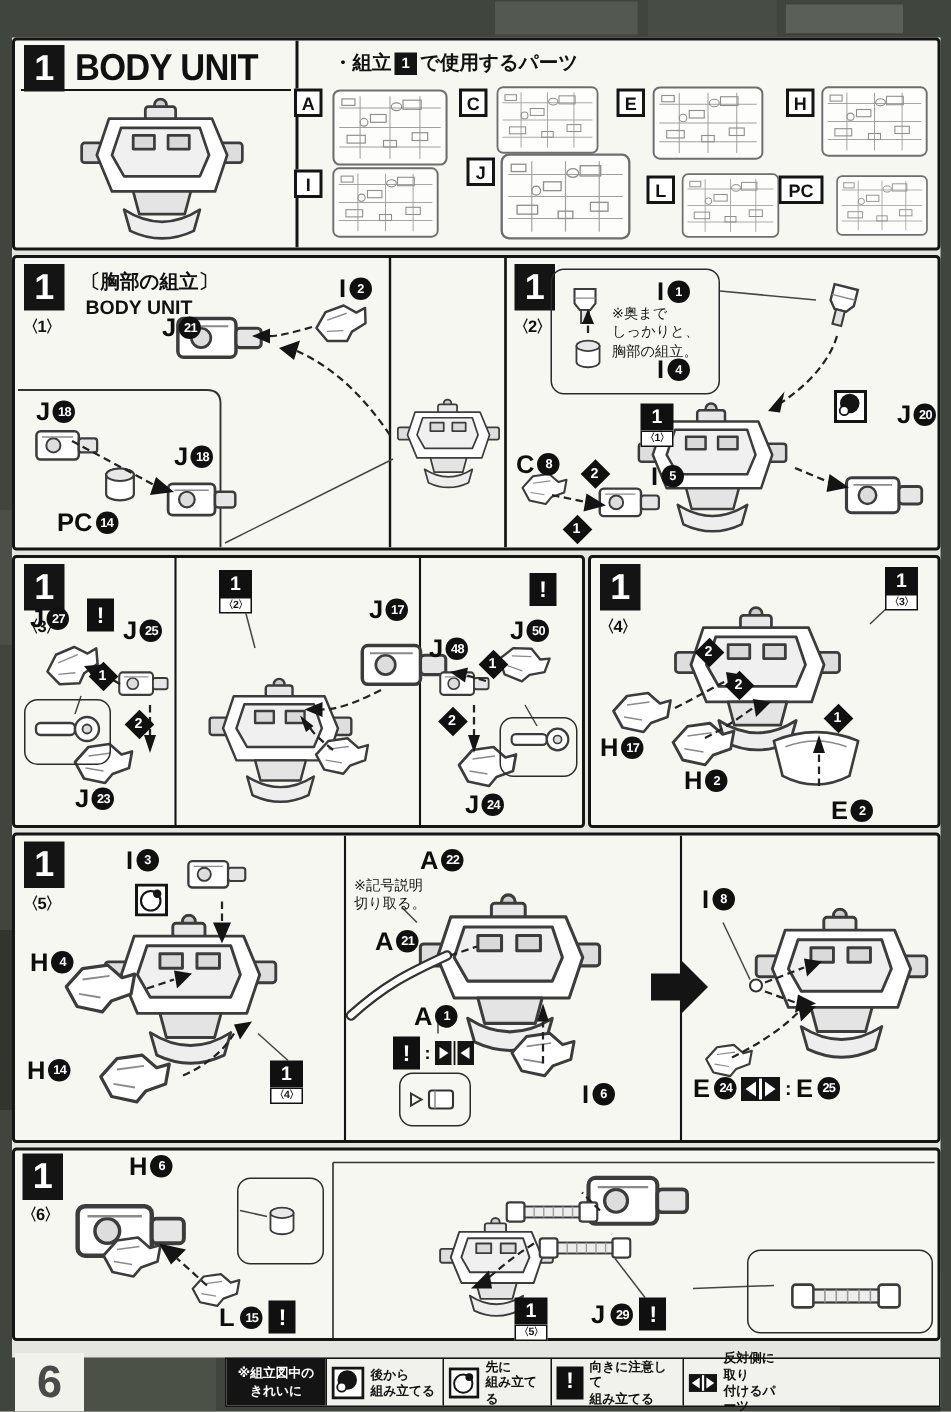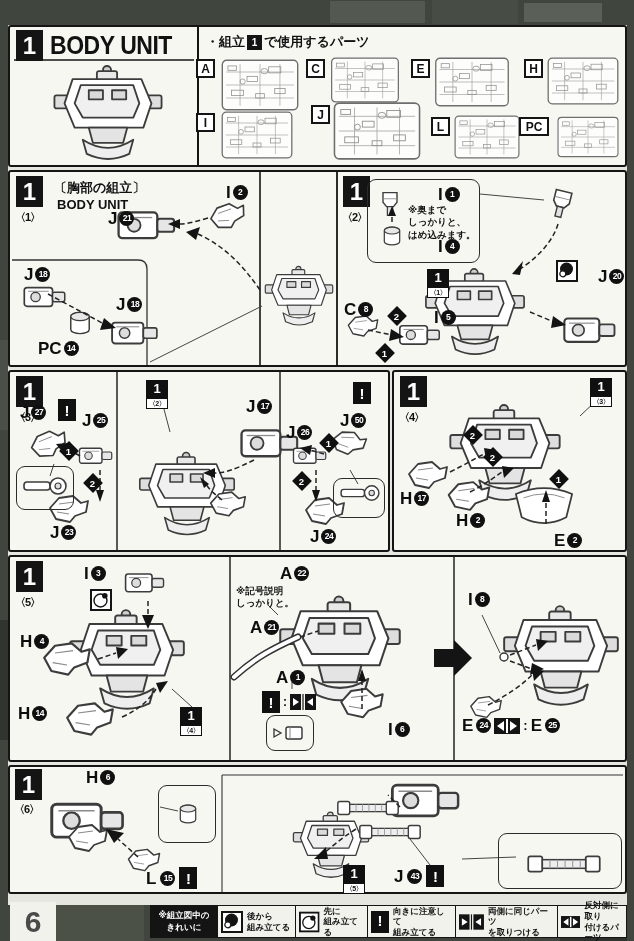--- a/index.html
+++ b/index.html
@@ -26,21 +26,21 @@
   .dia span { transform:rotate(-45deg); color:#fff; font-size:9.5px; font-weight:bold; }
   .warn { display:inline-flex; width:18px; height:22px; background:#101010; color:#fff;
           font-size:15px; font-weight:bold; align-items:center; justify-content:center; flex:none; }
   .warn.abs2 { position:absolute; }
   .refbox { position:absolute; width:22px; text-align:center; }
   .refbox .rn { display:block; height:18px; background:#101010; color:#fff; font-size:13px;
                 font-weight:bold; line-height:18px; }
   .refbox .rs { display:block; height:11px; background:#fff; border:1px solid #101010;
                 font-size:7px; font-weight:bold; line-height:9px; color:#101010; letter-spacing:-0.5px; }
   .inset { position:absolute; border:1.7px solid #2b2b2b; border-radius:9px; }
-  .note { position:absolute; font-size:9.5px; font-weight:bold; color:#141414; line-height:1.3;
+  .note { position:absolute; font-size:9.5px; font-weight:normal; color:#141414; line-height:1.3;
           white-space:nowrap; }
   .runner { position:absolute; width:19px; height:19px; border:2px solid #141414; background:#fff;
             display:flex; align-items:center; justify-content:center; font-size:12px; font-weight:bold; }
   .runner.wide { width:30px; }
   .bigtitle { position:absolute; font-size:25px; font-weight:bold; letter-spacing:-0.5px;
               transform:scaleX(.92); transform-origin:left top; white-space:nowrap; }
   .jp13 { position:absolute; font-size:13px; font-weight:bold; white-space:nowrap; }
   .pu-head { position:absolute; display:flex; align-items:center; gap:2px; font-size:13px;
              font-weight:bold; white-space:nowrap; }
   .mini1 { display:inline-flex; width:15px; height:15px; background:#141414; color:#fff;
@@ -175,21 +175,21 @@
     <use href="#sym-sprue" x="208" y="32" width="84" height="52"></use>
     <use href="#sym-sprue" x="318" y="30" width="74" height="46"></use>
     <use href="#sym-sprue" x="423" y="30" width="78" height="50"></use>
     <use href="#sym-sprue" x="536" y="30" width="74" height="48"></use>
     <use href="#sym-sprue" x="208" y="84" width="78" height="48"></use>
     <use href="#sym-sprue" x="323" y="74" width="88" height="60"></use>
     <use href="#sym-sprue" x="443" y="88" width="68" height="44"></use>
     <use href="#sym-sprue" x="547" y="88" width="62" height="44"></use>
   </svg>
 
-  <div class="pu-head" style="left:196px;top:6px">
+  <div class="pu-head" style="left:212px;top:6px">
     <span>・組立</span>
     <span class="mini1">1</span>
     <span>で使用するパーツ</span>
   </div>
   <div class="runner" style="left:186px;top:32px">A</div>
   <div class="runner" style="left:296px;top:32px">C</div>
   <div class="runner" style="left:401px;top:32px">E</div>
   <div class="runner" style="left:514px;top:32px">H</div>
   <div class="runner" style="left:186px;top:86px">I</div>
   <div class="runner" style="left:301px;top:78px">J</div>
@@ -267,21 +267,21 @@
   <div class="sh" style="left:333px;top:4px">1</div>
   <div class="ss" style="left:332px;top:38px">〈2〉</div>
   <div class="inset" style="left:357px;top:7px;width:113px;height:84px"></div>
   <div class="lbl" style="left:428px;top:14px">
     <span>I</span>
     <span class="cnum">1</span>
   </div>
   <div class="note" style="left:398px;top:32px">
     <span style="display:block">※奥まで</span>
     <span style="display:block">しっかりと、</span>
-    <span style="display:block">はめ込みます。</span>
+    <span style="display:block">胸部の組立。</span>
   </div>
   <div class="lbl" style="left:428px;top:66px">
     <span>I</span>
     <span class="cnum">4</span>
   </div>
   <div class="refbox" style="left:417px;top:97px">
     <span class="rn">1</span>
     <span class="rs">〈1〉</span>
   </div>
   <svg class="icsvg" style="left:546px;top:88px" width="22" height="22">
@@ -372,21 +372,21 @@
     <span>J</span>
     <span class="cnum">17</span>
   </div>
   <span class="warn abs2" style="left:343px;top:10px">!</span>
   <div class="lbl" style="left:330px;top:40px">
     <span>J</span>
     <span class="cnum">50</span>
   </div>
   <div class="lbl" style="left:276px;top:52px">
     <span>J</span>
-    <span class="cnum">26</span>
+    <span class="cnum">48</span>
   </div>
   <div class="dia" style="left:312px;top:64px">
       <span>1</span>
     </div>
   <div class="dia" style="left:285px;top:102px">
       <span>2</span>
     </div>
   <div class="inset" style="left:323px;top:106px;width:52px;height:40px"></div>
   <div class="lbl" style="left:300px;top:156px">
     <span>J</span>
@@ -499,21 +499,21 @@
   <div class="refbox" style="left:170px;top:150px">
     <span class="rn">1</span>
     <span class="rs">〈4〉</span>
   </div>
   <div class="lbl" style="left:270px;top:8px">
     <span>A</span>
     <span class="cnum">22</span>
   </div>
   <div class="note" style="left:226px;top:28px">
     <span style="display:block">※記号説明</span>
-    <span style="display:block">しっかりと。</span>
+    <span style="display:block">切り取る。</span>
   </div>
   <div class="lbl" style="left:240px;top:62px">
     <span>A</span>
     <span class="cnum">21</span>
   </div>
   <div class="lbl" style="left:266px;top:112px">
     <span>A</span>
     <span class="cnum">1</span>
   </div>
   <div class="lbl" style="left:252px;top:134px;gap:3px">
@@ -583,21 +583,21 @@
     <span>L</span>
     <span class="cnum">15</span>
     <span class="warn">!</span>
   </div>
   <div class="refbox" style="left:333px;top:98px">
     <span class="rn">1</span>
     <span class="rs">〈5〉</span>
   </div>
   <div class="lbl" style="left:384px;top:98px;gap:4px">
     <span>J</span>
-    <span class="cnum">43</span>
+    <span class="cnum">29</span>
     <span class="warn">!</span>
   </div>
   <div class="inset" style="left:488px;top:66px;width:124px;height:56px"></div>
 </div>
 
 <div class="pagenum">6</div>
 
 <div class="legend">
   <div class="lg-head">
     <span>※組立図中の</span>
@@ -621,29 +621,20 @@
       <span>組み立てる</span>
     </div>
   </div>
   <div class="lg-item" style="width:88px">
     <span class="warn">!</span>
     <div class="lg-txt">
       <span>向きに注意して</span>
       <span>組み立てる</span>
     </div>
   </div>
-  <div class="lg-item" style="width:102px">
-    <svg width="26" height="16">
-        <use href="#sym-ic-in"></use>
-      </svg>
-    <div class="lg-txt">
-      <span>両側に同じパーツ</span>
-      <span>を取りつける</span>
-    </div>
-  </div>
   <div class="lg-item" style="width:69px">
     <svg width="26" height="16">
         <use href="#sym-ic-out"></use>
       </svg>
     <div class="lg-txt">
       <span>反対側に取り</span>
       <span>付けるパーツ</span>
     </div>
   </div>
 </div>

